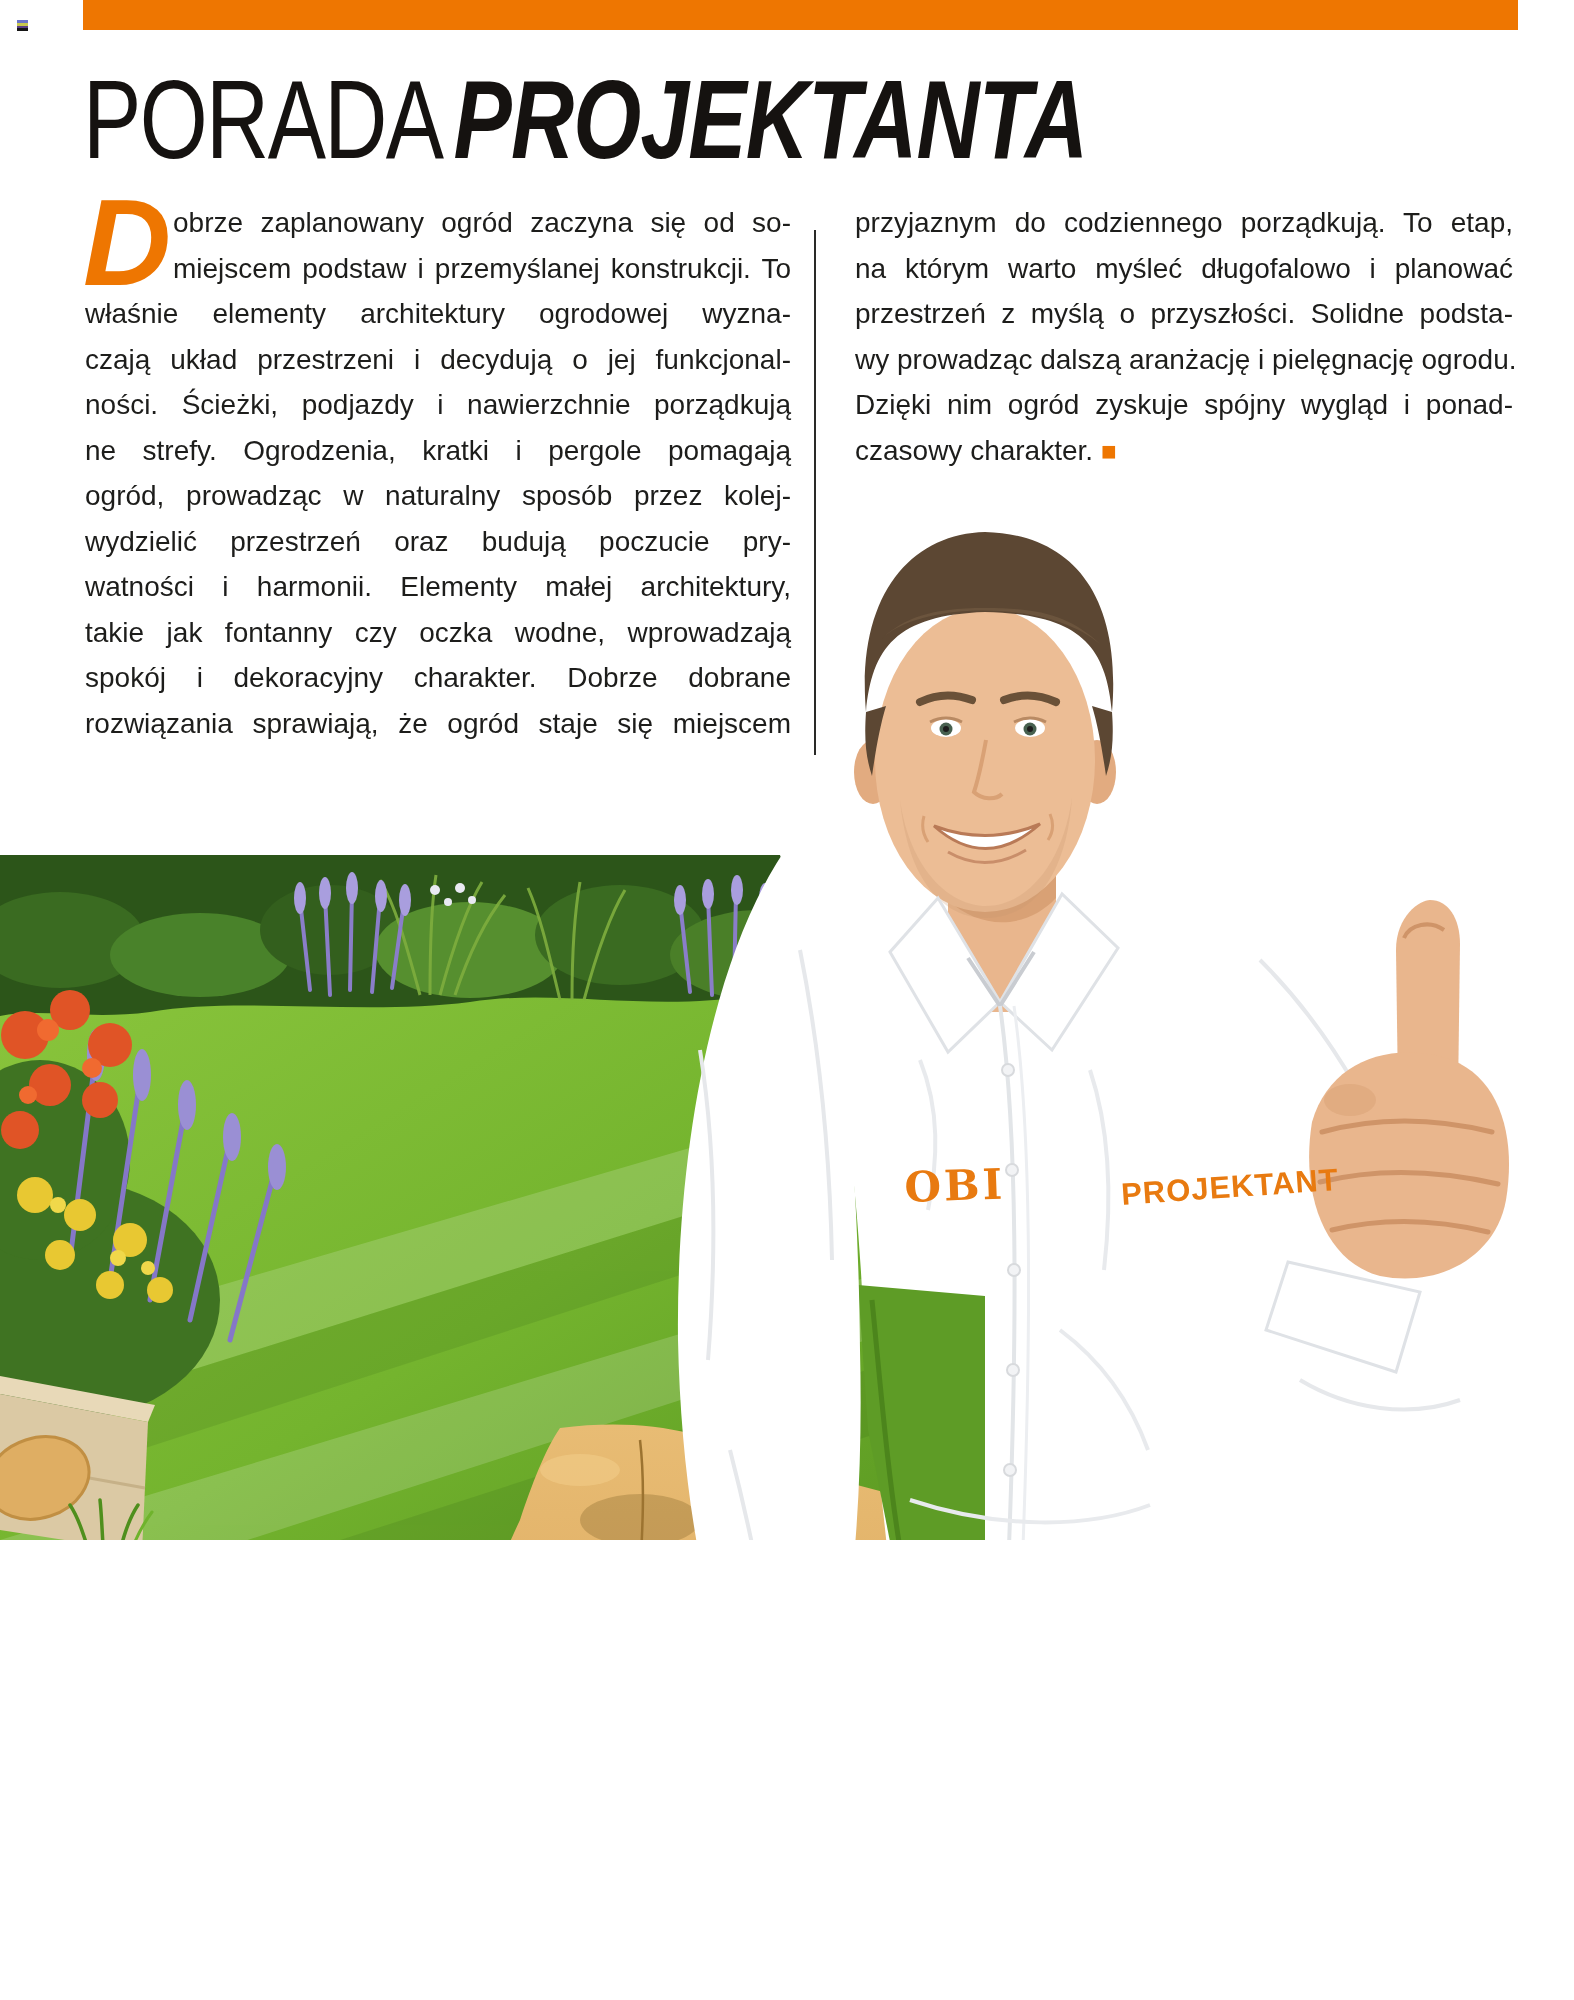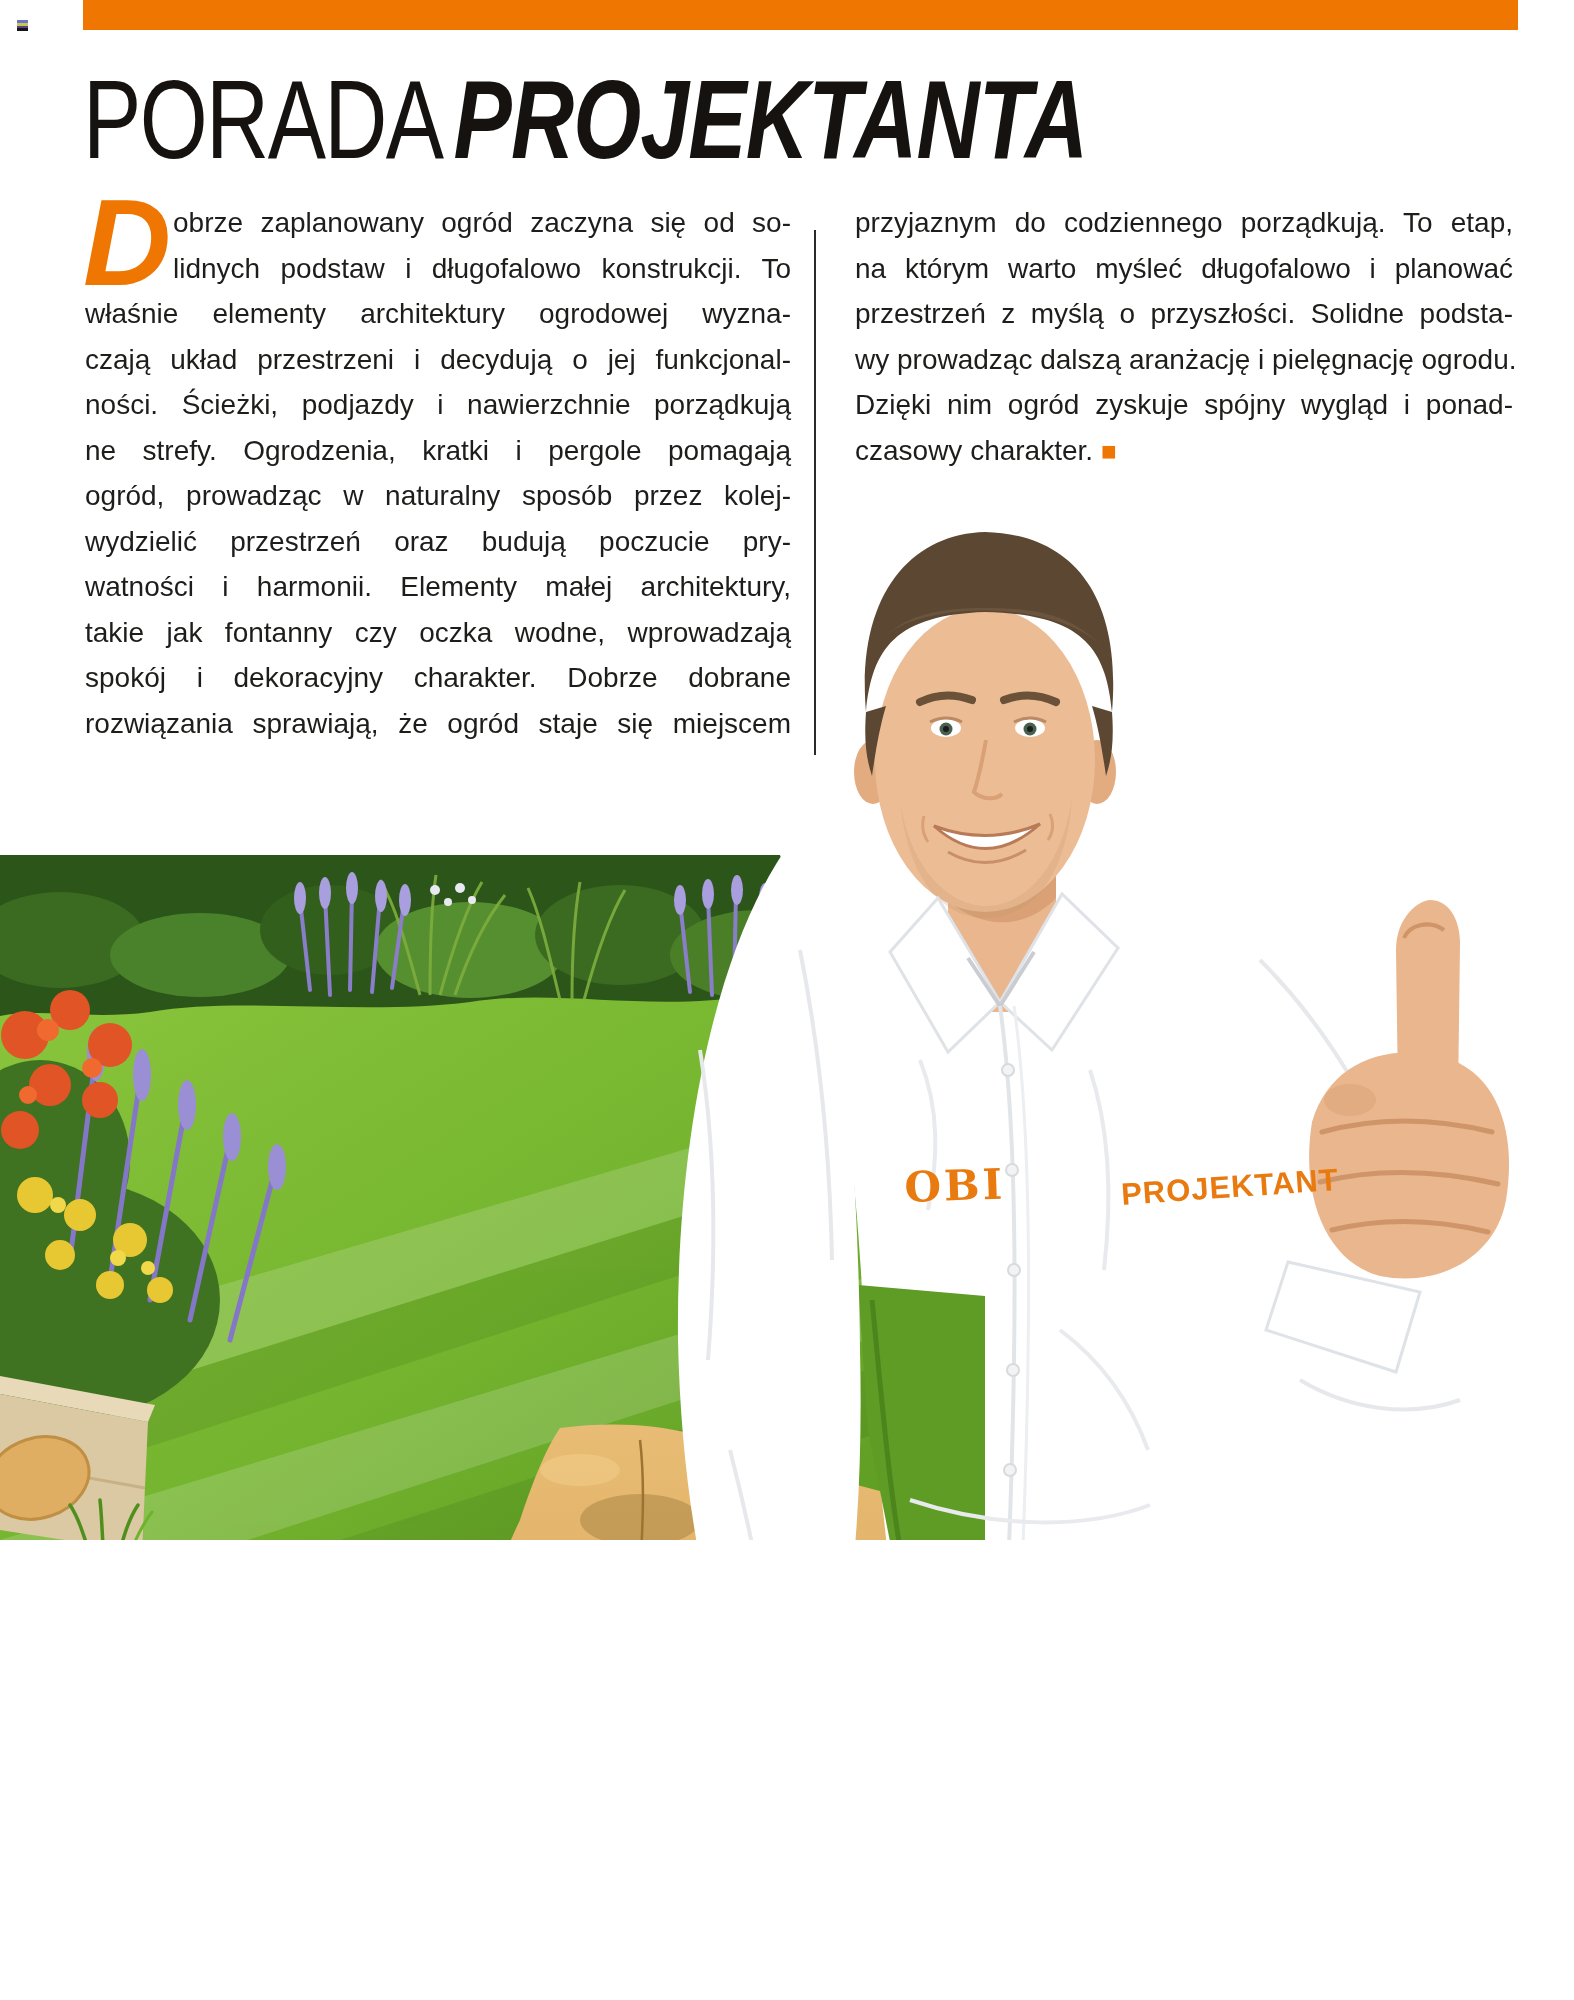--- a/index.html
+++ b/index.html
@@ -57,21 +57,21 @@
     </div>
 
   <div class="title">
     <span class="t1">PORADA</span><span class="t2">PROJEKTANTA</span>
   </div>
 
   <div class="dropcap">D</div>
 
   <div class="col" id="colL">
     <div class="ln indent">obrze zaplanowany ogród zaczyna się od so-</div>
-    <div class="ln indent">lidnych podstaw i długofalowo konstrukcji. To</div>
+    <div class="ln indent">miejscem podstaw i przemyślanej konstrukcji. To</div>
     <div class="ln">właśnie elementy architektury ogrodowej wyzna-</div>
     <div class="ln">czają układ przestrzeni i decydują o jej funkcjonal-</div>
     <div class="ln">ności. Ścieżki, podjazdy i nawierzchnie porządkują</div>
     <div class="ln">ne strefy. Ogrodzenia, kratki i pergole pomagają</div>
     <div class="ln">ogród, prowadząc w naturalny sposób przez kolej-</div>
     <div class="ln">wydzielić przestrzeń oraz budują poczucie pry-</div>
     <div class="ln">watności i harmonii. Elementy małej architektury,</div>
     <div class="ln">takie jak fontanny czy oczka wodne, wprowadzają</div>
     <div class="ln">spokój i dekoracyjny charakter. Dobrze dobrane</div>
     <div class="ln">rozwiązania sprawiają, że ogród staje się miejscem</div>

